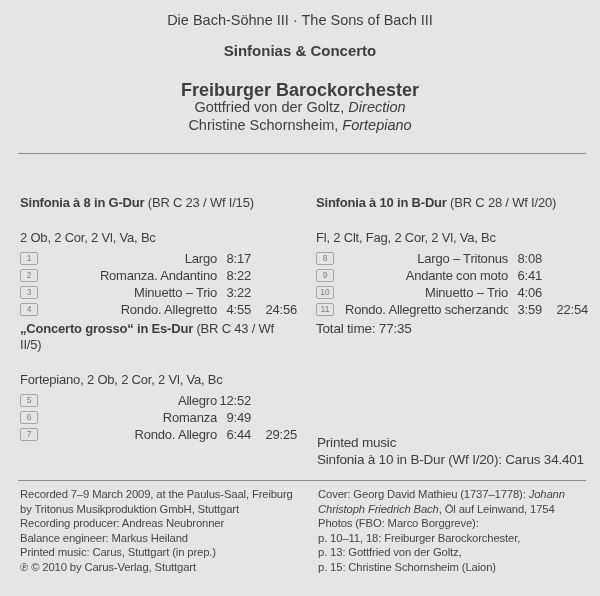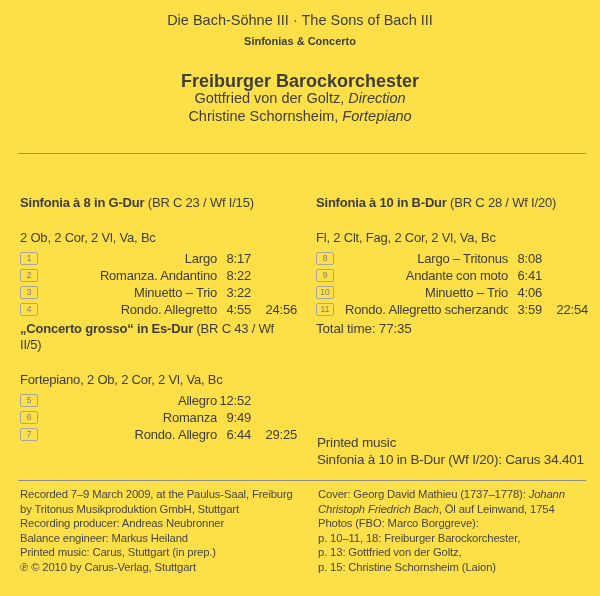--- a/index.html
+++ b/index.html
@@ -1,25 +1,25 @@
 <!DOCTYPE html>
 <html><head>
 <meta charset="utf-8">
 <style>
   html,body { margin:0; padding:0; background:#fff; }
   .page {
-    position:relative; width:600px; height:596px; background:#fde047;
+    position:relative; width:600px; height:596px; background:#e5e5e5;
     font-family:"Liberation Sans", sans-serif; color:#3e3e3e; overflow:hidden;
   }
   
   .header { position:absolute; top:12px; left:0; width:100%; text-align:center; }
   .series-line   { font-size:14.5px; line-height:17px; }
   .composer-line { font-size:16.5px; line-height:20px; margin-top:4px; font-weight:bold; }
   .composer-line .dates { font-weight:normal; }
-  .album-line    { font-size:11px; line-height:19px; margin-top:3px; font-weight:bold; }
+  .album-line    { font-size:15px; line-height:19px; margin-top:12px; font-weight:bold; }
   .ensemble-line { font-size:18px; line-height:17px; margin-top:22px; font-weight:bold; }
   .performer-line{ font-size:14.5px; line-height:17.5px; }
   .it { font-style:italic; }
   
   .rule { position:absolute; left:18px; right:14px; height:0; border-top:1px solid #8d8d8d; }
   .rule1 { top:153px; }
   .rule2 { top:480px; }
   
   .work { position:absolute; font-size:13px; letter-spacing:-0.2px; }
   .work-w0 { left:20px;  top:195px; width:277px; }

